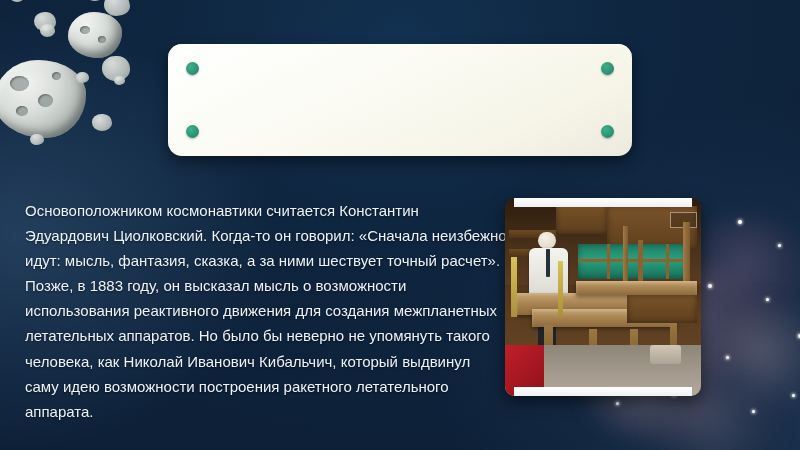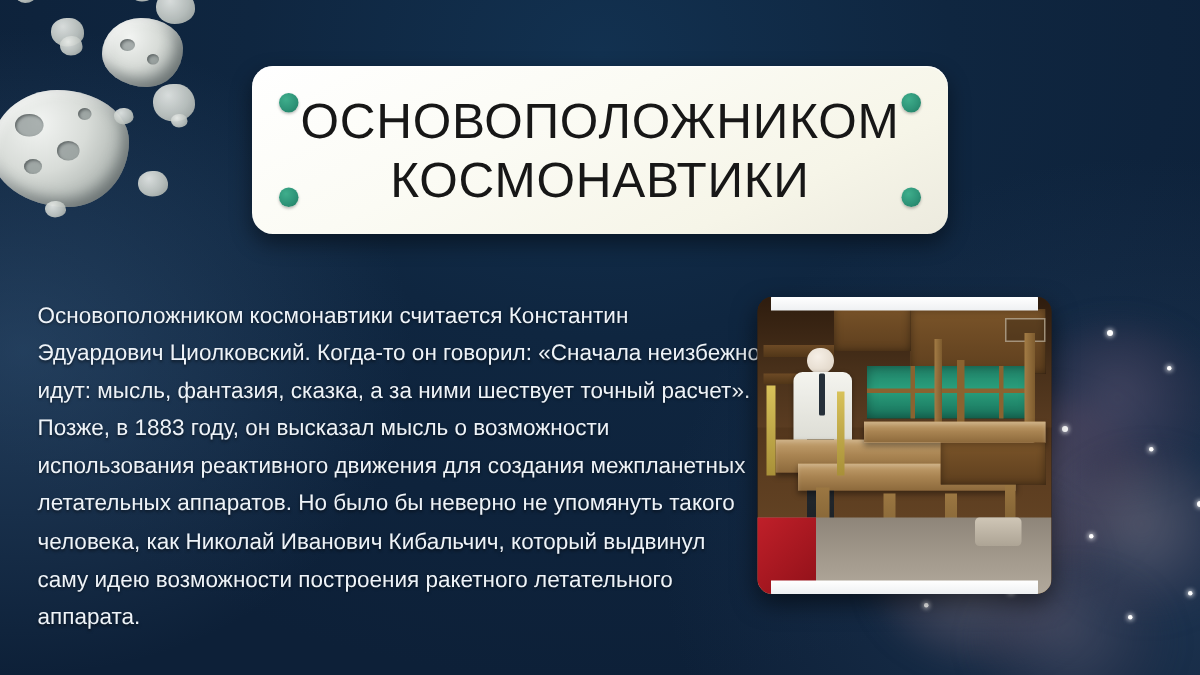--- a/index.html
+++ b/index.html
@@ -242,21 +242,20 @@
     <div class="star" style="left:118px; top:62px; width:3px; height:3px;"></div>
 
     <div class="mini-rock" style="left:120px; top:122px; width:34px; height:30px; opacity:0.75;"></div>
   </div>
 
   <div class="title-plate">
     <span class="plate-dot tl"></span>
     <span class="plate-dot tr"></span>
     <span class="plate-dot bl"></span>
     <span class="plate-dot br"></span>
-    <div class="title-text">ОСНОВОПОЛОЖНИКОМ КОСМОНАВТИКИ</div>
   </div>
 
   <div class="body-text">Основоположником космонавтики считается Константин Эдуардович Циолковский. Когда-то он говорил: «Сначала неизбежно идут: мысль, фантазия, сказка, а за ними шествует точный расчет». Позже, в 1883 году, он высказал мысль о возможности использования реактивного движения для создания межпланетных летательных аппаратов. Но было бы неверно не упомянуть такого человека, как Николай Иванович Кибальчич, который выдвинул саму идею возможности построения ракетного летательного аппарата.</div>
 
   <div class="photo-frame">
     <div class="photo-strip top"></div>
     <div class="photo-strip bottom"></div>
 
     <div class="photo-scene">
       <div class="ph wall-back"></div>

